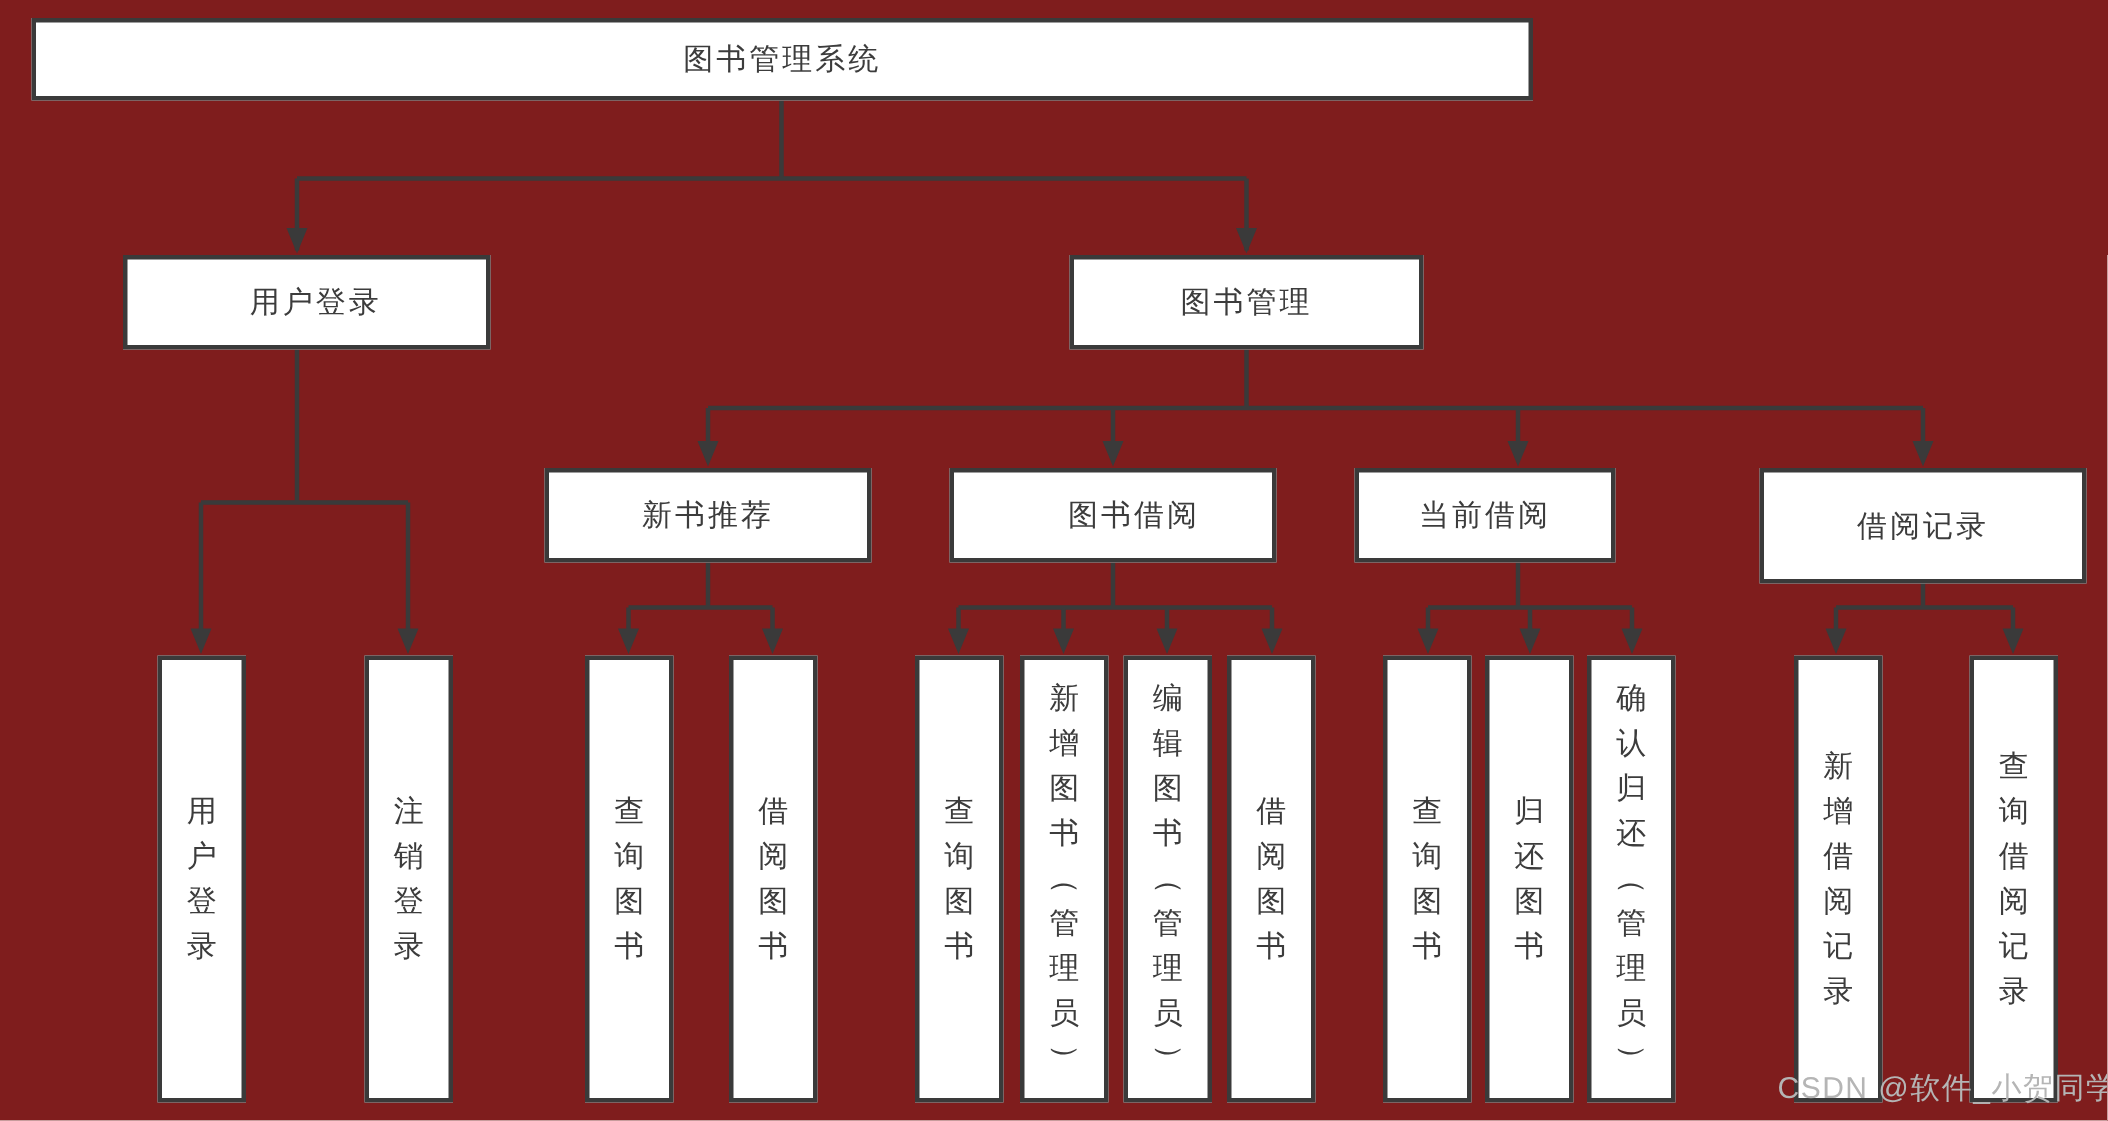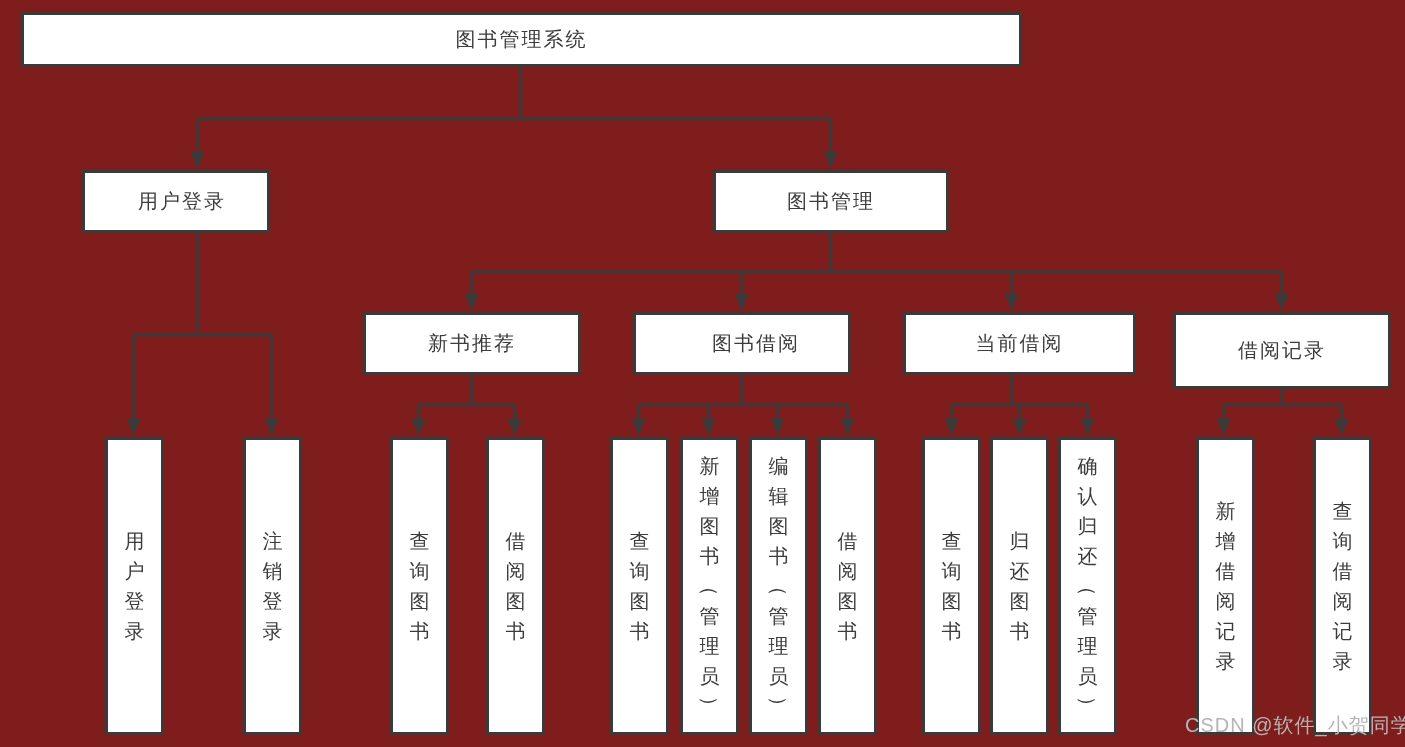--- a/index.html
+++ b/index.html
@@ -18,25 +18,25 @@
     width:59px;height:298px;top:437px;z-index:2;
   }
   .vlabel{
     display:flex;flex-direction:column;justify-content:center;align-items:center;
     width:100%;height:100%;
   }
   .vchar{height:30px;line-height:30px;font-size:20px;text-align:center;}
   .vchar.rot{transform:rotate(90deg);}
   
   #n-root   {left:21px;  top:12px;  width:1001px;height:55px;}
-  #n-login  {left:82px;  top:170px; width:188px; height:63px;padding-left:12px;}
+  #n-login  {left:82px;  top:170px; width:245px; height:63px;padding-left:12px;}
   #n-mgmt   {left:713px; top:170px; width:236px; height:63px;}
   #n-newrec {left:363px; top:312px; width:218px; height:63px;}
   #n-borrow {left:633px; top:312px; width:218px; height:63px;padding-left:28px;}
-  #n-current{left:903px; top:312px; width:233px; height:63px;}
+  #n-current{left:903px; top:312px; width:174px; height:63px;}
   #n-records{left:1173px;top:312px; width:218px; height:77px;}
   #l-a1{left:105px;}  #l-a2{left:243px;}
   #l-b1{left:390px;}  #l-b2{left:486px;}
   #l-c1{left:610px;}  #l-c2{left:680px;}  #l-c3{left:749px;}  #l-c4{left:818px;}
   #l-d1{left:922px;}  #l-d2{left:990px;}  #l-d3{left:1058px;}
   #l-e1{left:1196px;} #l-e2{left:1313px;}
   .watermark{
     position:absolute;left:1185px;top:712px;z-index:5;
     font-size:20px;color:#b5b5b5;letter-spacing:1px;white-space:nowrap;
   }

